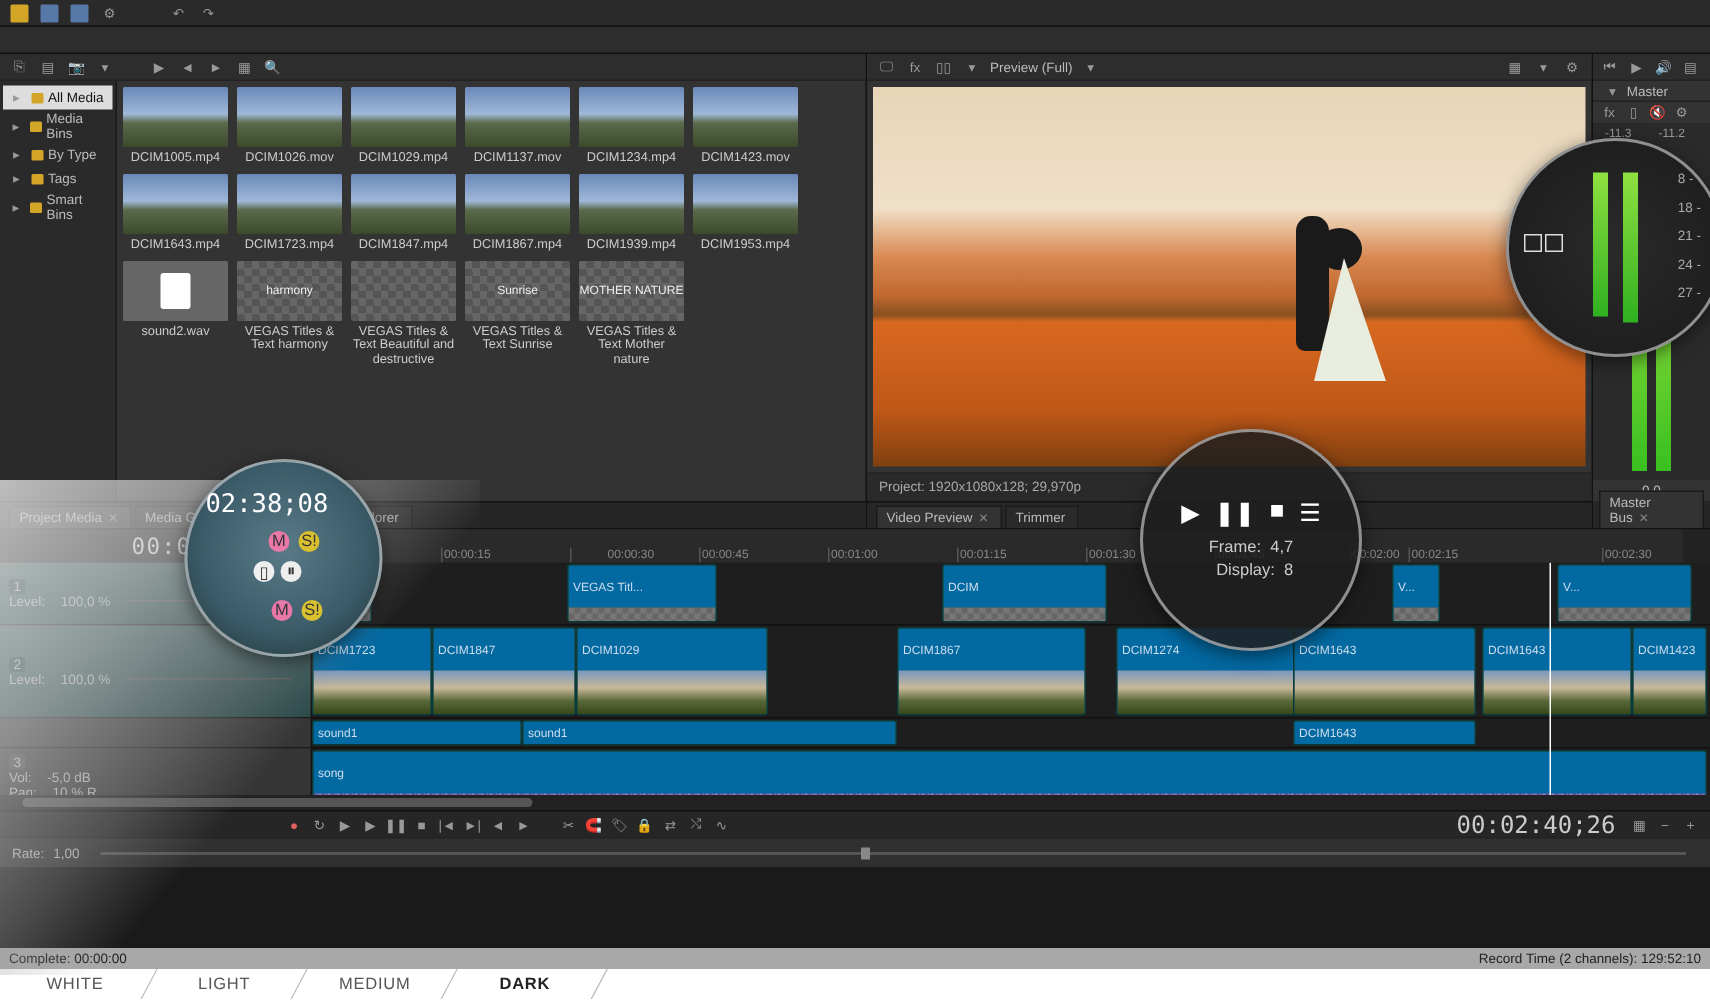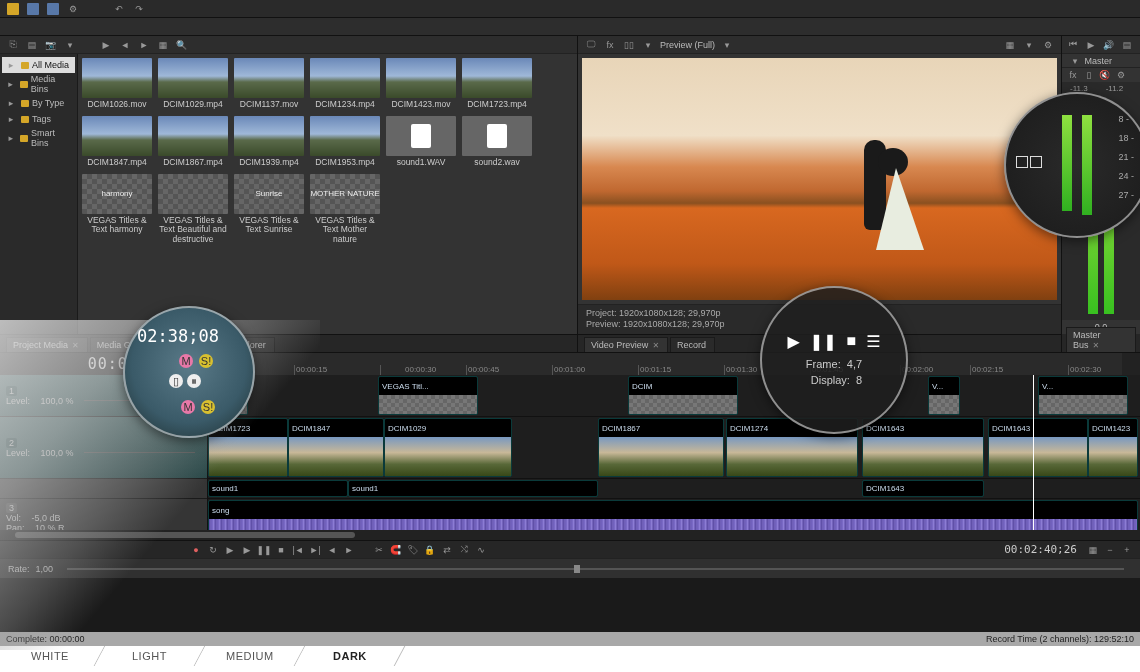--- a/index.html
+++ b/index.html
@@ -63,21 +63,21 @@
 
 .tracks { flex: 1; display: flex; overflow: hidden; }
 .track-headers { width: 208px; background: #2d2d2d; border-right: 1px solid #111; }
 .track-header { border-bottom: 1px solid #1a1a1a; padding: 2px 6px; background: linear-gradient(180deg, #3a5858 0%, #2a4848 100%); font-size: 9px; display: flex; flex-direction: column; justify-content: center; }
 .track-header.audio { background: #353535; }
 .th-line { display: flex; align-items: center; gap: 4px; }
 
 .track-content { flex: 1; position: relative; background: #1e1e1e; overflow: hidden; }
 .track-row { position: absolute; left: 0; right: 0; border-bottom: 1px solid #111; }
 .clip { position: absolute; top: 1px; bottom: 1px; border: 1px solid #0a3a3a; background: #285858; border-radius: 2px; overflow: hidden; display: flex; flex-direction: column; }
-.clip-title { height: 18px; font-size: 8px; background: #000000; color: #cde; padding: 0 3px; display: flex; align-items: center; gap: 2px; white-space: nowrap; overflow: hidden; }
+.clip-title { height: 28px; font-size: 8px; background: #0369a1; color: #cde; padding: 0 3px; display: flex; align-items: center; gap: 2px; white-space: nowrap; overflow: hidden; }
 .clip-body { flex: 1; background: linear-gradient(180deg,#7898c0 0%, #c8b898 40%, #586838 70%, #384818 100%); }
 .clip-body.pattern { background: repeating-conic-gradient(#666 0 25%, #777 0 50%) 0 0/8px 8px; }
 .clip-body.audio { background: repeating-linear-gradient(90deg, #6858b0 0px, #5848a0 1px, #8878d0 2px, #5a4aa8 3px, #9888e0 4px, #6858b0 6px); }
 
 .timeline-footer { height: 18px; background: #262626; display: flex; align-items: center; padding: 0 6px; gap: 3px; border-top: 1px solid #111; font-size: 9px; }
 .rate-row { height: 20px; background: #303030; display: flex; align-items: center; padding: 0 8px; font-size: 9px; gap: 6px; border-top: 1px solid #222; }
 
 
 .status-bar { position: absolute; left: 0; right: 0; bottom: 26px; height: 14px; background: #a8a8a8; color: #222; font-size: 9px; display: flex; align-items: center; justify-content: space-between; padding: 0 6px; }
 .theme-strip { position: absolute; left: 0; right: 0; bottom: 0; height: 26px; background: #fff; display: flex; align-items: flex-start; }
@@ -101,21 +101,21 @@
 .callout3 { left: 1004px; top: 92px; width: 146px; height: 146px; background: radial-gradient(circle at 50% 50%, #2a2a2a 0%, #1a1a1a 100%); }
 .callout3 .bars { display: flex; gap: 10px; }
 .callout3 .bar { width: 10px; height: 96px; background: linear-gradient(180deg,#8fe040 0%, #30b020 100%); }
 .callout3 .ticks { position: absolute; right: 14px; top: 20px; font-size: 9px; color: #aaa; display: flex; flex-direction: column; gap: 9px; }
 .callout3 .sqs { position: absolute; left: 10px; top: 62px; display: flex; gap: 2px; }
 .callout3 .sq { width: 12px; height: 12px; border: 1px solid #ddd; }
 
 .scrollbar-h { height: 10px; background: #222; display: flex; align-items: center; padding: 0 4px; }
 .scrollbar-h .thumb-bar { height: 6px; width: 30%; background: #555; border-radius: 3px; margin-left: 1%; }
 
-.tc-right { font-family: monospace; color: #ccc; font-size: 11px; margin-left: auto; margin-right: 6px; }
+.tc-right { font-family: monospace; color: #ccc; font-size: 16px; margin-left: auto; margin-right: 6px; }
 </style>
 </head>
 <body>
 
 <div class="titlebar">
   <span class="iconbtn">
       <span class="ticon" style="background:#d4a628"></span>
     </span>
   <span class="iconbtn">
       <span class="ticon" style="background:#5878a8"></span>
@@ -170,61 +170,65 @@
           </div>
           <div class="tree-item">
             <span class="iconbtn">▸</span>
             <span class="foldicon"></span>
             <span>Smart Bins</span>
           </div>
         </div>
       <div class="media-grid" id="media-grid">
           <div class="thumb">
             <div class="thumb-img"></div>
+            <div class="thumb-label">DCIM1005.mp4</div>
+          </div>
+          <div class="thumb">
+            <div class="thumb-img"></div>
             <div class="thumb-label">DCIM1026.mov</div>
           </div>
           <div class="thumb">
             <div class="thumb-img"></div>
             <div class="thumb-label">DCIM1029.mp4</div>
           </div>
           <div class="thumb">
             <div class="thumb-img"></div>
             <div class="thumb-label">DCIM1137.mov</div>
           </div>
           <div class="thumb">
             <div class="thumb-img"></div>
             <div class="thumb-label">DCIM1234.mp4</div>
           </div>
           <div class="thumb">
             <div class="thumb-img"></div>
             <div class="thumb-label">DCIM1423.mov</div>
           </div>
           <div class="thumb">
             <div class="thumb-img"></div>
+            <div class="thumb-label">DCIM1643.mp4</div>
+          </div>
+          <div class="thumb">
+            <div class="thumb-img"></div>
             <div class="thumb-label">DCIM1723.mp4</div>
           </div>
           <div class="thumb">
             <div class="thumb-img"></div>
             <div class="thumb-label">DCIM1847.mp4</div>
           </div>
           <div class="thumb">
             <div class="thumb-img"></div>
             <div class="thumb-label">DCIM1867.mp4</div>
           </div>
           <div class="thumb">
             <div class="thumb-img"></div>
             <div class="thumb-label">DCIM1939.mp4</div>
           </div>
           <div class="thumb">
             <div class="thumb-img"></div>
             <div class="thumb-label">DCIM1953.mp4</div>
-          </div>
-          <div class="thumb">
-            <div class="thumb-img audio"></div>
-            <div class="thumb-label">sound1.WAV</div>
           </div>
           <div class="thumb">
             <div class="thumb-img audio"></div>
             <div class="thumb-label">sound2.wav</div>
           </div>
           <div class="thumb">
             <div class="thumb-img text">harmony</div>
             <div class="thumb-label">VEGAS Titles &amp; Text harmony</div>
           </div>
           <div class="thumb">
@@ -263,25 +267,24 @@
     </div>
     <div class="preview-img">
       <div class="couple">
         <div class="man"></div>
         <div class="woman"></div>
         <div class="dress"></div>
       </div>
     </div>
     <div class="preview-info">
       <div>Project:   1920x1080x128; 29,970p</div>
-      <div>Preview:  1920x1080x128; 29,970p</div>
     </div>
     <div class="preview-tabs">
       <div class="tab"><span>Video Preview</span><span class="close-x">✕</span></div>
-      <div class="tab" style="background:#2a2a2a"><span>Record</span></div>
+      <div class="tab" style="background:#2a2a2a"><span>Trimmer</span></div>
     </div>
   </div>
 
   <div class="master-panel">
     <div class="master-header">
       <span class="iconbtn">⏮</span>
       <span class="iconbtn">▶</span>
       <span class="iconbtn">🔊</span>
       <span class="iconbtn">▤</span>
     </div>
@@ -317,21 +320,21 @@
     <div class="ruler" id="ruler">
         <div class="ruler-mark" style="left: 0px;">00:00:00</div>
         <div class="ruler-mark" style="left: 86px;">00:00:15</div>
         <div class="ruler-mark" style="left: 172px; padding-left: 24px;">00:00:30</div>
         <div class="ruler-mark" style="left: 258px;">00:00:45</div>
         <div class="ruler-mark" style="left: 344px;">00:01:00</div>
         <div class="ruler-mark" style="left: 430px;">00:01:15</div>
         <div class="ruler-mark" style="left: 516px;">00:01:30</div>
         <div class="ruler-mark" style="left: 602px;">00:01:45</div>
         <div class="ruler-mark" style="left: 692px;">00:02:00</div>
-        <div class="ruler-mark" style="left: 762px;">00:02:15</div>
+        <div class="ruler-mark" style="left: 731px;">00:02:15</div>
         <div class="ruler-mark" style="left: 860px;">00:02:30</div>
       </div>
     <div style="width:18px;background:#222"></div>
   </div>
 
   <div class="tracks">
     <div class="track-headers">
       <div class="track-header" style="height:42px">
         <div class="th-line">
             <span style="background:#1a3838;padding:0 3px;border-radius:2px">1</span>
@@ -387,21 +390,21 @@
             <div class="clip-body "></div>
           </div>
           <div class="clip" style="left: 176px; width: 128px;">
             <div class="clip-title">DCIM1029</div>
             <div class="clip-body "></div>
           </div>
           <div class="clip" style="left: 390px; width: 126px;">
             <div class="clip-title">DCIM1867</div>
             <div class="clip-body "></div>
           </div>
-          <div class="clip" style="left: 518px; width: 132px;">
+          <div class="clip" style="left: 536px; width: 132px;">
             <div class="clip-title">DCIM1274</div>
             <div class="clip-body "></div>
           </div>
           <div class="clip" style="left: 654px; width: 122px;">
             <div class="clip-title">DCIM1643</div>
             <div class="clip-body "></div>
           </div>
           <div class="clip" style="left: 780px; width: 100px;">
             <div class="clip-title">DCIM1643</div>
             <div class="clip-body "></div>

